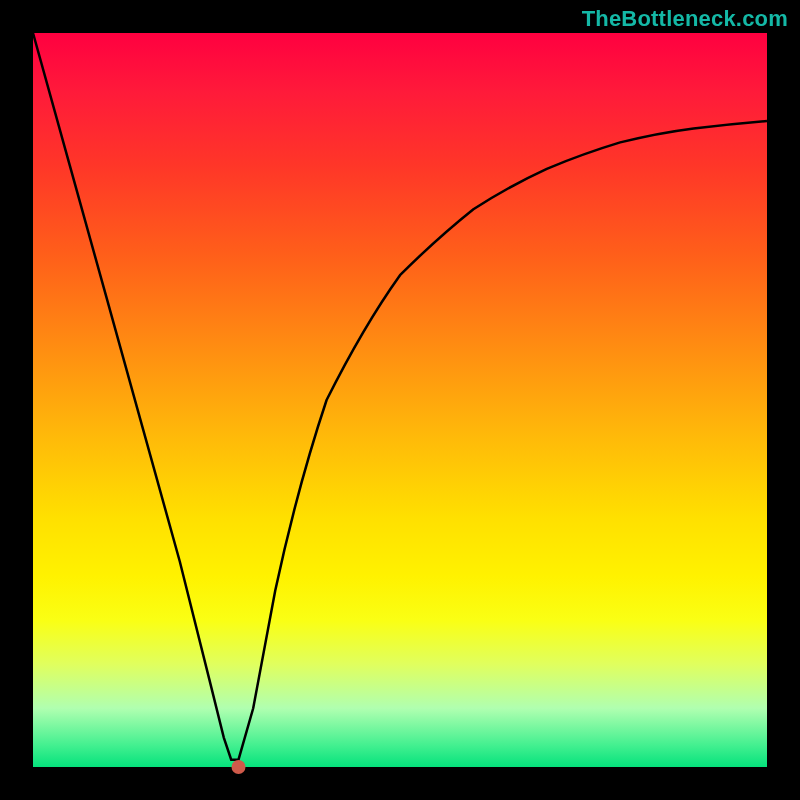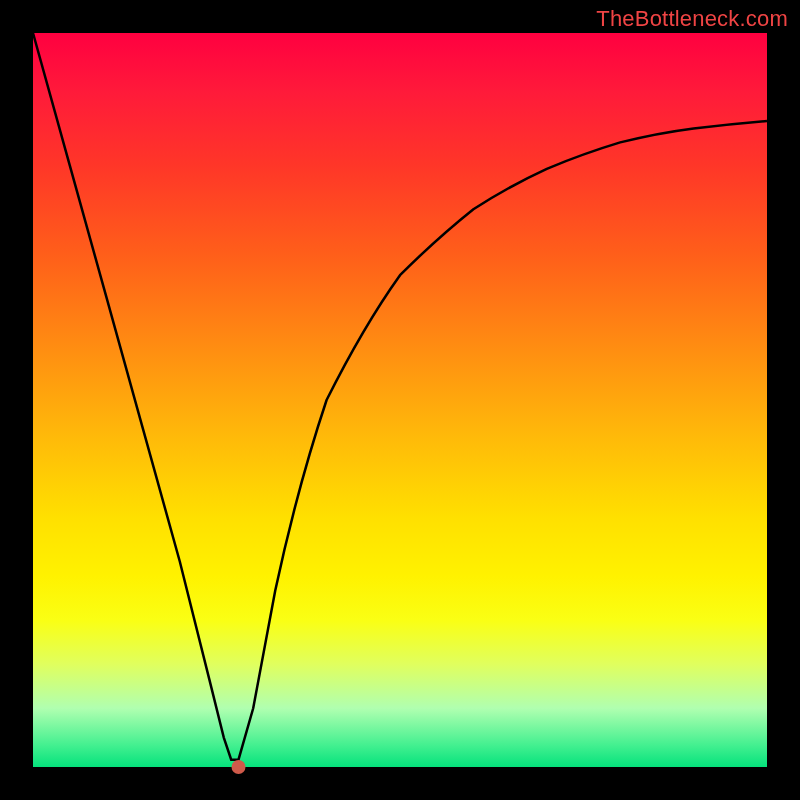--- a/index.html
+++ b/index.html
@@ -53,23 +53,23 @@
     stroke-width: 2.5;
   }
   .marker {
     fill: #cf5a4a;
     stroke: none;
   }
   .attribution {
     position: absolute;
     top: 6px;
     right: 12px;
-    color: #ef4444;
+    color: #14b8a6;
     font-size: 22px;
-    font-weight: 400;
+    font-weight: 700;
     letter-spacing: 0.2px;
   }
 </style>
 </head>
 <body>
 
 <div class="frame">
 
   <div class="plot-area">
     <svg viewBox="0 0 734 734" preserveAspectRatio="none">

